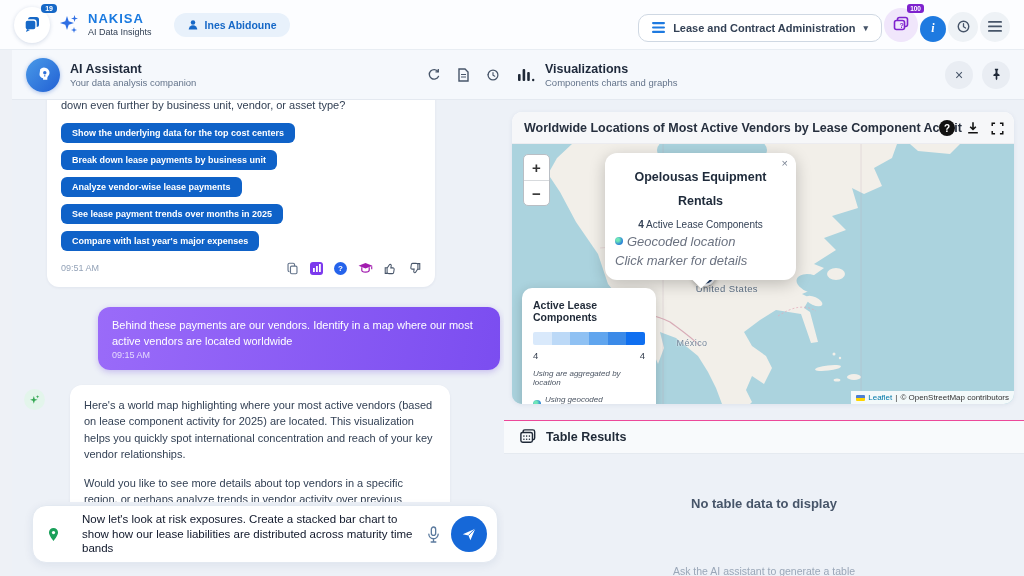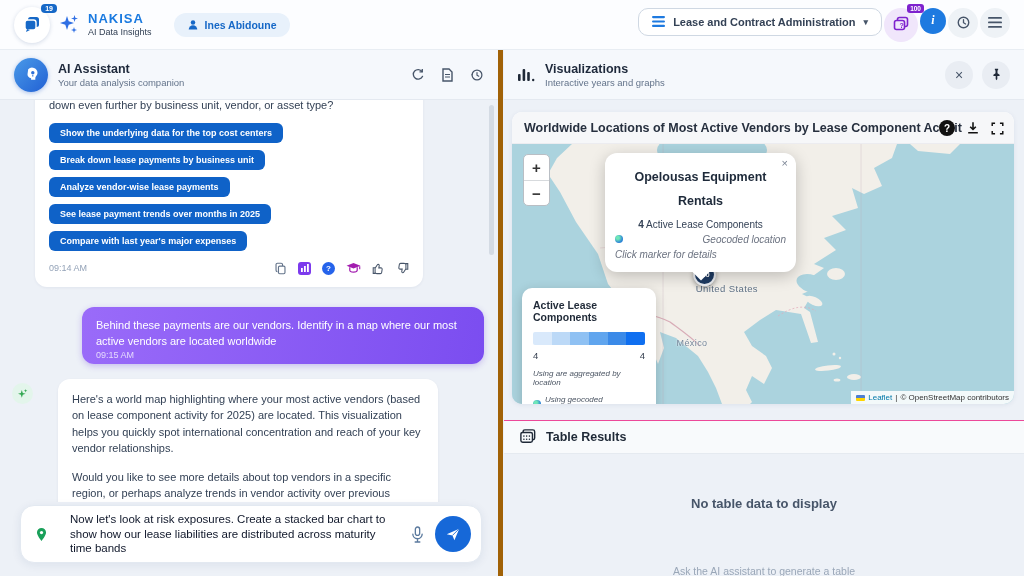--- a/index.html
+++ b/index.html
@@ -9,51 +9,51 @@
   
   .topbar { position:absolute; left:0; top:0; right:0; height:50px; background:#fcfdff; border-bottom:1px solid #e8edf3; display:flex; align-items:center; padding:0 14px; z-index:30; }
   .logo-wrap { position:relative; width:36px; height:36px; background:#fff; border-radius:50%; box-shadow:0 1px 4px rgba(30,60,120,.18); display:flex; align-items:center; justify-content:center; }
   .logo-badge { position:absolute; top:-3px; right:-7px; background:#1668c7; color:#fff; font-size:7px; font-weight:bold; padding:1px 4px; border-radius:4px; }
   .sparkle { position:relative; width:22px; height:24px; margin-left:8px; }
   .brand { margin-left:8px; line-height:1.15; }
   .brand-name { color:#1a7ae0; font-weight:bold; font-size:13px; letter-spacing:1px; }
   .brand-sub { color:#33415
 5; font-size:9px; color:#334155; }
   .user-chip { margin-left:22px; background:#e8f1fb; border-radius:16px; padding:6px 13px; display:flex; align-items:center; gap:6px; color:#1668c7; font-size:10.5px; font-weight:bold; }
-  .topbar-right { margin-left:auto; display:flex; align-items:flex-start; gap:2px; }
+  .topbar-right { margin-left:auto; display:flex; align-items:flex-end; gap:2px; }
   .module-pill { display:flex; align-items:center; gap:8px; background:#fff; border:1px solid #cfd8e3; border-radius:10px; padding:7px 13px; font-size:11px; font-weight:bold; color:#334155; }
   .caret { color:#475569; font-size:9px; }
   .round-icon { width:30px; height:30px; border-radius:50%; background:#eef2f6; display:flex; align-items:center; justify-content:center; color:#475569; }
   .info-circle { width:26px; height:26px; border-radius:50%; background:#1e7ae0; color:#fff; font-size:12px; font-weight:bold; display:flex; align-items:center; justify-content:center; font-family:"Liberation Serif", serif; font-style:italic; }
   .fb-wrap { position:relative; width:34px; height:34px; border-radius:50%; background:#f0e6fb; display:flex; align-items:center; justify-content:center; }
   .fb-badge { position:absolute; top:-4px; right:-6px; background:#7e22ce; color:#fff; font-size:6.5px; font-weight:bold; padding:1px 3px; border-radius:3px; }
 
   
-  .left-panel { position:absolute; left:0; top:50px; width:503px; bottom:0; background:#edf1f7; border-right:5px solid #a16207; }
+  .left-panel { position:absolute; left:12px; top:50px; width:503px; bottom:0; background:#edf1f7; border-right:1px solid #a16207; }
   .right-panel { position:absolute; left:504px; top:50px; right:0; bottom:0; background:#edf1f7; }
   .panel-head { position:absolute; left:0; top:0; right:0; height:50px; background:#f5f8fc; border-bottom:1px solid #e4e9f0; display:flex; align-items:center; padding:0 14px; gap:10px; }
   .ph-title { font-size:12.5px; font-weight:bold; color:#1e293b; line-height:1.3; }
   .ph-sub { font-size:9.5px; color:#64748b; }
   .ph-icons { margin-left:auto; display:flex; align-items:center; gap:16px; color:#475569; }
   .ai-avatar { width:34px; height:34px; border-radius:50%; background:linear-gradient(135deg,#4a9ae8,#2160d4); display:flex; align-items:center; justify-content:center; box-shadow:0 1px 4px rgba(30,90,200,.35); }
   .circ-btn { width:28px; height:28px; border-radius:50%; background:#e9edf3; color:#475569; display:flex; align-items:center; justify-content:center; font-size:14px; }
 
   
   .chat { position:absolute; left:0; top:50px; right:0; height:402px; overflow:hidden; padding:0 12px; }
   .msg-card { background:#fff; border-radius:12px; padding:12px 14px; box-shadow:0 1px 3px rgba(15,40,80,.06); }
   .msg1 { margin-left:23px; margin-top:-14px; width:388px; }
   .clipped-line { font-size:11px; color:#334155; line-height:1.45; }
   .sugg-row { display:flex; flex-wrap:wrap; gap:7px; margin-top:9px; }
   .sugg-btn { background:#0f62c8; color:#fff; font-size:9px; font-weight:bold; padding:5px 11px; border-radius:6px; border:none; white-space:nowrap; cursor:pointer; }
   .msg-foot { display:flex; align-items:center; margin-top:11px; }
   .time { font-size:9px; color:#94a3b8; }
   .foot-icons { margin-left:auto; display:flex; align-items:center; gap:11px; }
   .chart-badge { width:13px; height:13px; background:#7c3aed; border-radius:3px; display:flex; align-items:center; justify-content:center; }
   .mini-help { width:13px; height:13px; background:#2563eb; border-radius:50%; color:#fff; font-size:8px; font-weight:bold; display:flex; align-items:center; justify-content:center; }
-  .user-bubble { margin-top:20px; margin-left:auto; margin-right:2px; max-width:402px; background:linear-gradient(100deg,#9a6bf9,#7b4df0); border-radius:12px; padding:10px 14px 4px; color:#fff; box-shadow:0 2px 6px rgba(110,70,220,.3); }
+  .user-bubble { margin-top:20px; margin-left:auto; margin-right:2px; max-width:402px; background:linear-gradient(100deg,#9a6bf9,#7b4df0); border-radius:12px; padding:10px 14px 10px; color:#fff; box-shadow:0 2px 6px rgba(110,70,220,.3); }
   .user-bubble .txt { font-size:11px; line-height:1.5; }
   .user-bubble .time { color:rgba(255,255,255,.75); display:block; }
   .msg3-row { display:flex; margin-top:15px; gap:25px; }
   .asst-avatar { width:21px; height:21px; border-radius:50%; background:#e3f5eb; display:flex; align-items:center; justify-content:center; flex-shrink:0; margin-top:4px; }
   .msg3 { width:380px; }
   .para { font-size:11px; color:#334155; line-height:1.5; }
   .para + .para { margin-top:12px; }
   .scroll-thumb { position:absolute; right:4px; top:55px; width:5px; height:150px; border-radius:3px; background:#d4dbe4; }
 
   
@@ -71,21 +71,21 @@
   .map-area svg.base { position:absolute; inset:0; }
   .zoom-ctl { position:absolute; left:11px; top:10px; width:27px; background:#fff; border:1.5px solid #b9bec4; border-radius:5px; overflow:hidden; z-index:5; }
   .zoom-btn { height:25px; display:flex; align-items:center; justify-content:center; font-size:15px; font-weight:bold; color:#333; cursor:pointer; }
   .zoom-btn + .zoom-btn { border-top:1px solid #d7dadd; }
   .popup { position:absolute; left:93px; top:9px; width:191px; background:#fff; border-radius:12px; box-shadow:0 4px 16px rgba(0,0,0,.22); padding:13px 10px 12px; text-align:center; z-index:6; }
   .popup:after { content:""; position:absolute; left:50%; bottom:-6px; width:12px; height:12px; background:#fff; transform:translateX(-50%) rotate(45deg); }
   .popup-close { position:absolute; top:4px; right:8px; color:#7b8494; font-size:11px; cursor:pointer; }
   .popup-title { font-size:12.5px; font-weight:bold; color:#1e2a3a; line-height:1.9; }
   .popup-count { font-size:10px; color:#334155; margin-top:5px; }
   .popup-count b { font-weight:bold; }
-  .popup-meta { font-size:10px; font-style:italic; color:#6b7280; margin-top:4px; display:flex; align-items:center; justify-content:space-between; gap:4px; }
+  .popup-meta { font-size:13px; font-style:italic; color:#6b7280; margin-top:4px; display:flex; align-items:center; justify-content:flex-start; gap:4px; }
   .globe-dot { width:8px; height:8px; border-radius:50%; background:radial-gradient(circle at 35% 35%, #6ee7b7 20%, #2f86d6 65%); display:inline-block; }
   .marker { position:absolute; left:181px; top:119px; width:23px; height:23px; border-radius:50%; background:#1e3a61; border:2px solid rgba(255,255,255,.9); box-shadow:0 2px 5px rgba(0,0,0,.35); color:#fff; font-size:7.5px; font-weight:bold; display:flex; align-items:center; justify-content:center; z-index:4; }
   .map-label { position:absolute; color:#5d6f83; font-size:9.5px; letter-spacing:.4px; z-index:2; text-shadow:0 0 2px #fff; }
   .lbl-us { left:160px; top:139px; width:86px; text-align:right; }
   .lbl-mx { left:150px; top:194px; width:60px; text-align:center; color:#76879b; font-size:9px; }
   .legend { position:absolute; left:10px; top:144px; width:134px; background:#fff; border-radius:10px; box-shadow:0 3px 12px rgba(0,0,0,.18); padding:11px 11px 10px; z-index:6; }
   .legend-title { font-size:10.5px; font-weight:bold; color:#1f2937; }
   .legend-bar { margin-top:9px; height:13px; border-radius:2px; background:linear-gradient(90deg,#d9e9fb 0 16.6%,#bcd9f7 16.6% 33.3%,#8fc1f3 33.3% 50%,#60a5ee 50% 66.6%,#3b8ae8 66.6% 83.3%,#0f6ff0 83.3% 100%); }
   .legend-nums { display:flex; justify-content:space-between; font-size:9.5px; color:#374151; margin-top:5px; }
   .legend-note { font-size:8px; font-style:italic; color:#4b5563; margin-top:8px; display:flex; align-items:center; gap:4px; }
@@ -210,21 +210,21 @@
       <div class="msg-card msg1">
         <div class="clipped-line">down even further by business unit, vendor, or asset type?</div>
         <div class="sugg-row">
           <button class="sugg-btn">Show the underlying data for the top cost centers</button>
           <button class="sugg-btn">Break down lease payments by business unit</button>
           <button class="sugg-btn">Analyze vendor-wise lease payments</button>
           <button class="sugg-btn">See lease payment trends over months in 2025</button>
           <button class="sugg-btn">Compare with last year's major expenses</button>
         </div>
         <div class="msg-foot">
-          <span class="time">09:14 AM</span>
+          <span class="time">09:51 AM</span>
           <span class="foot-icons">
             <span>
                 <svg width="13" height="13" viewBox="0 0 16 16">
                   <rect x="5.5" y="5" width="8" height="9.5" rx="1.5" fill="none" stroke="#64748b" stroke-width="1.4"></rect>
                   <path d="M10.5 5V3.2A1.7 1.7 0 0 0 8.8 1.5H4.2A1.7 1.7 0 0 0 2.5 3.2v7a1.7 1.7 0 0 0 1.7 1.7" fill="none" stroke="#64748b" stroke-width="1.4"></path>
                 </svg>
               </span>
             <span class="chart-badge">
                 <svg width="8" height="8" viewBox="0 0 8 8">
                   <rect x="0" y="4" width="1.8" height="4" fill="#fff"></rect>
@@ -299,21 +299,21 @@
   <section class="right-panel">
     <div class="panel-head">
       <svg width="17" height="15" viewBox="0 0 17 15">
           <rect x="0" y="7" width="2.6" height="7" rx="1" fill="#1f2937"></rect>
           <rect x="4.6" y="2" width="2.6" height="12" rx="1" fill="#1f2937"></rect>
           <rect x="9.2" y="5" width="2.6" height="9" rx="1" fill="#1f2937"></rect>
           <circle cx="15.2" cy="13" r="1.2" fill="#1f2937"></circle>
         </svg>
       <div>
         <div class="ph-title">Visualizations</div>
-        <div class="ph-sub">Interactive years and graphs</div>
+        <div class="ph-sub">Components charts and graphs</div>
       </div>
       <div class="ph-icons" style="gap:9px">
         <div class="circ-btn">×</div>
         <div class="circ-btn">
           <svg width="13" height="13" viewBox="0 0 16 16">
               <path d="M6 1h4v1.4l-.8.6v3.4l2.6 2v1.4H9v3.6L8 15l-1-1.6v-3.6H4.2V8.4l2.6-2V3L6 2.4z" fill="#1f2937"></path>
             </svg>
         </div>
       </div>
     </div>

